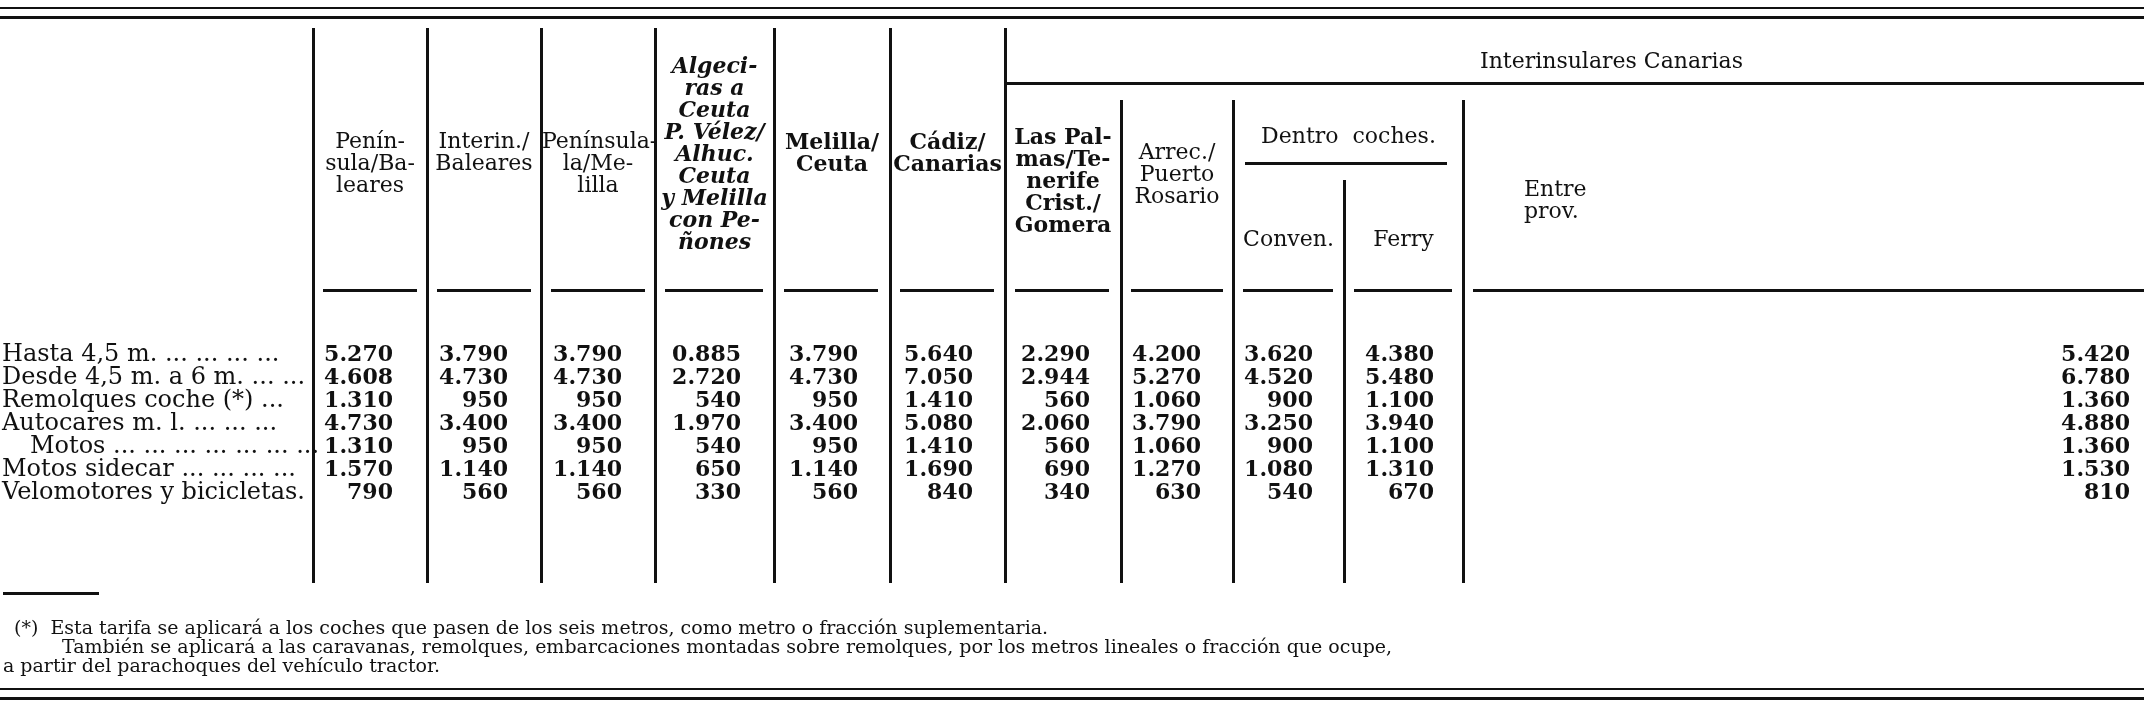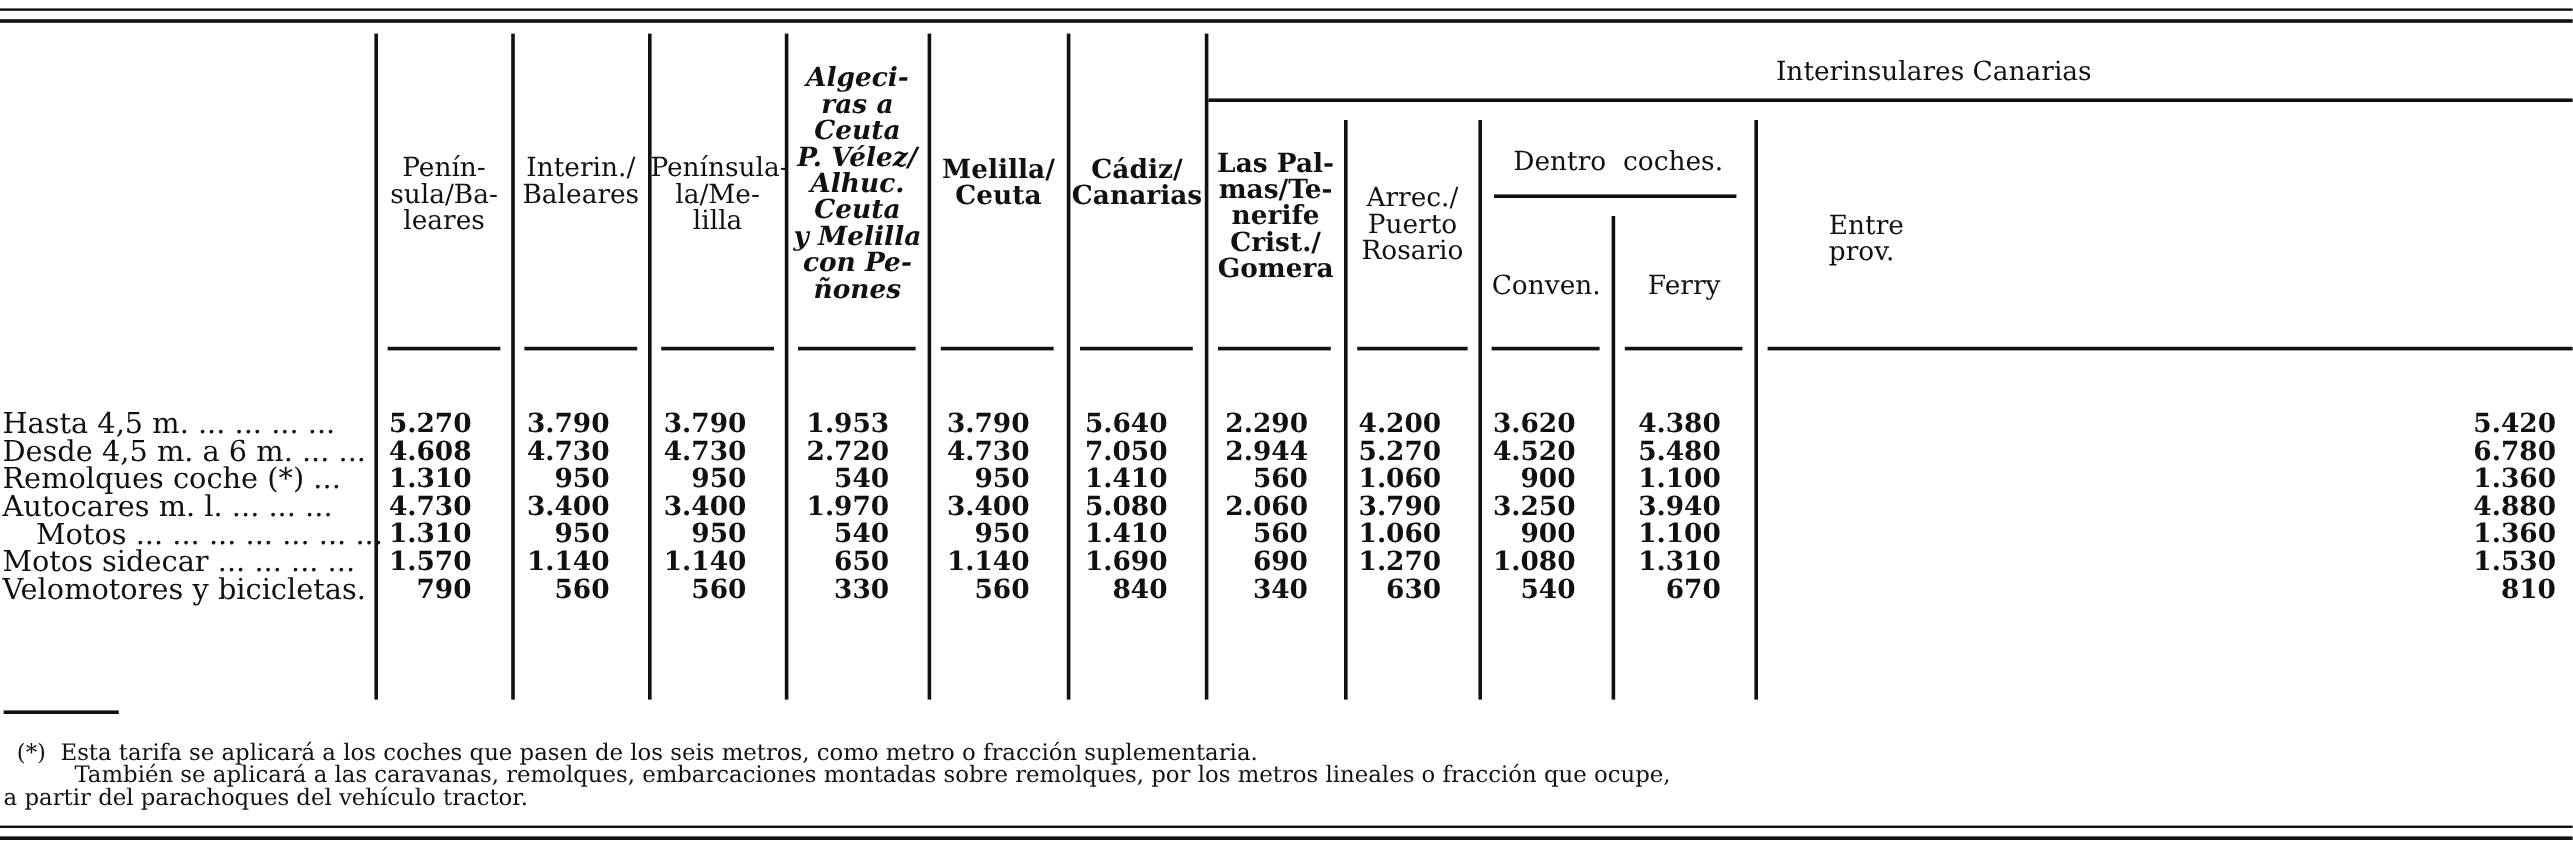--- a/index.html
+++ b/index.html
@@ -56,21 +56,21 @@
 ñones</div>
 <div class="hdr" style="left:775px;top:130px;width:114px;white-space:pre;">Melilla/
 Ceuta</div>
 <div class="hdr" style="left:891px;top:130px;width:113px;white-space:pre;">Cádiz/
 Canarias</div>
 <div class="hdr" style="left:1006px;top:125px;width:114px;white-space:pre;">Las Pal-
 mas/Te-
 nerife
 Crist./
 Gomera</div>
-<div class="hdr light" style="left:1122px;top:155px;width:110px;white-space:pre;text-align:center;">Arrec./
+<div class="hdr light" style="left:1122px;top:141px;width:110px;white-space:pre;text-align:center;">Arrec./
 Puerto
 Rosario</div>
 <div class="hdr light" style="left:1234px;top:228px;width:109px;white-space:pre;">Conven.</div>
 <div class="hdr light" style="left:1345px;top:228px;width:117px;white-space:pre;">Ferry</div>
 <div class="hdr light" style="left:1464px;top:178px;width:680px;text-align:left;padding-left:60px;white-space:pre;">Entre
 prov.</div>
 
 <div class="rule" style="left:323px;top:289px;width:94px;height:3px;"></div>
 <div class="rule" style="left:437px;top:289px;width:94px;height:3px;"></div>
 <div class="rule" style="left:551px;top:289px;width:94px;height:3px;"></div>
@@ -88,21 +88,21 @@
 <div class="label" style="top:388px;">Remolques coche (*) ...</div>
 <div class="label" style="top:411px;">Autocares m. l. ... ... ...</div>
 <div class="label" style="top:434px;margin-left:28px;">Motos ... ... ... ... ... ... ...</div>
 <div class="label" style="top:457px;">Motos sidecar ... ... ... ...</div>
 <div class="label" style="top:480px;text-align:right;">Velomotores y bicicletas.</div>
 
 <div id="cells">
     <div class="cell" style="top: 342px; left: 293px; width: 100px;">5.270</div>
     <div class="cell" style="top: 342px; left: 408px; width: 100px;">3.790</div>
     <div class="cell" style="top: 342px; left: 522px; width: 100px;">3.790</div>
-    <div class="cell" style="top: 342px; left: 641px; width: 100px;">1.953</div>
+    <div class="cell" style="top: 342px; left: 641px; width: 100px;">0.885</div>
     <div class="cell" style="top: 342px; left: 758px; width: 100px;">3.790</div>
     <div class="cell" style="top: 342px; left: 873px; width: 100px;">5.640</div>
     <div class="cell" style="top: 342px; left: 990px; width: 100px;">2.290</div>
     <div class="cell" style="top: 342px; left: 1101px; width: 100px;">4.200</div>
     <div class="cell" style="top: 342px; left: 1213px; width: 100px;">3.620</div>
     <div class="cell" style="top: 342px; left: 1334px; width: 100px;">4.380</div>
     <div class="cell" style="top: 342px; left: 2030px; width: 100px;">5.420</div>
     <div class="cell" style="top: 365px; left: 293px; width: 100px;">4.608</div>
     <div class="cell" style="top: 365px; left: 408px; width: 100px;">4.730</div>
     <div class="cell" style="top: 365px; left: 522px; width: 100px;">4.730</div>

